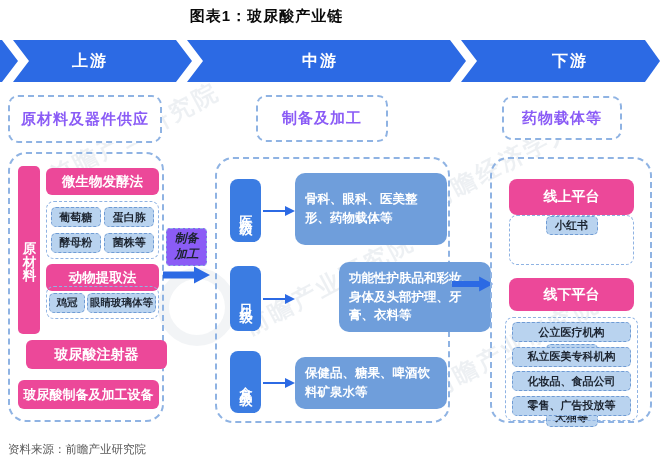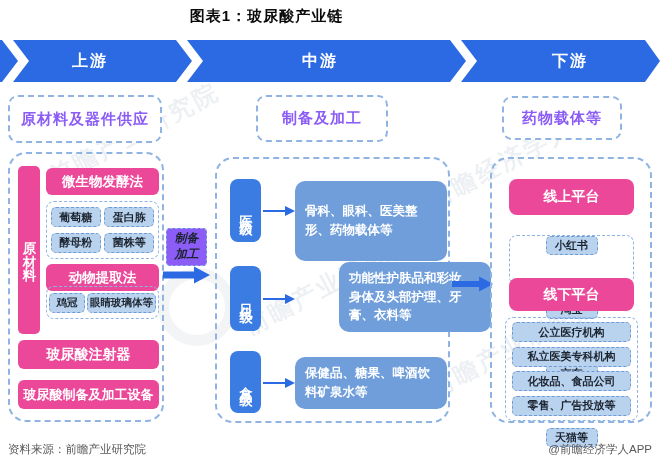--- a/index.html
+++ b/index.html
@@ -42,21 +42,21 @@
   
   .raw-bar   { left:8px;  top:12px;  width:22px;  height:168px; border-radius:5px;
                font-size:13.5px; letter-spacing:13px; }
   .ferm-lab  { left:36px; top:14px;  width:113px; height:27px; font-size:13.5px; }
   .ferm-box  { left:36px; top:47px;  width:113px; height:58px; }
   .ferm-box .chip { width:50px; height:20px; }
   .anim-lab  { left:36px; top:110px; width:113px; height:27px; font-size:13.5px; }
   .anim-box  { left:36px; top:132px; width:113px; height:33px; }
   .chip-s1 { width:36px; height:20px; font-size:10.5px; }
   .chip-s2 { width:69px; height:20px; font-size:10.5px; }
-  .injector  { left:8px;  top:186px; width:141px; height:29px; font-size:14px; }
+  .injector  { left:16px;  top:186px; width:141px; height:29px; font-size:14px; }
   .equip     { left:8px;  top:226px; width:141px; height:29px; font-size:13px; }
 
   
   .conn-box { position:absolute; left:166px; top:228px; width:41px; height:38px;
               border:1.5px dashed #8fb3e3; border-radius:4px; background:#8b5cf6;
               display:flex; flex-direction:column; align-items:center; justify-content:center;
               font-size:12px; font-weight:bold; color:#1c2430; line-height:1.3;font-style:italic; }
   .big-arrow { position:absolute; }
   .ba-1 { left:163px; top:266px; }
   .ba-2 { left:452px; top:276px; }
@@ -66,27 +66,27 @@
            color:#fff; font-weight:bold; font-size:13px; letter-spacing:4px;
            display:flex; align-items:center; justify-content:center; }
   .g1 { top:20px;  height:63px; }
   .g2 { top:107px; height:65px; }
   .g3 { top:192px; height:62px; }
   .rarrow { position:absolute; left:46px; }
   .ra1 { top:46px; } .ra2 { top:134px; } .ra3 { top:218px; }
   .mcontent { position:absolute; left:78px; width:152px; background:#6f9edb; border-radius:10px;
               color:#fff; font-weight:bold; font-size:12.5px; line-height:1.5;
               display:flex; align-items:center; padding:4px 10px; }
-  .mc1 { top:22px;  height:80px; }
+  .mc1 { top:14px;  height:72px; }
   .mc2 { top:103px; height:70px;margin-left:44px; }
   .mc3 { top:198px; height:52px; }
 
   
   .online-lab  { left:17px; top:20px;  width:125px; height:36px; border-radius:8px; font-size:14px; }
-  .online-box  { left:17px; top:76px;  width:125px; height:50px;gap:45px; }
+  .online-box  { left:17px; top:56px;  width:125px; height:50px;gap:45px; }
   .online-box .chip { width:52px; height:19px; }
   .offline-lab { left:17px; top:119px; width:125px; height:33px; border-radius:8px; font-size:14px; }
   .offline-box { left:13px; top:158px; width:133px; height:104px; flex-direction:column; }
   .offline-box .chip { width:119px; height:20px; }
 
   .footer-src    { position:absolute; left:8px;  top:442px; font-size:11.5px; color:#595959; }
   .footer-credit { position:absolute; right:8px; top:442px; font-size:11.5px; color:#595959; }
 
   .wm { position:absolute; color:#7e94ab; opacity:0.13; font-size:24px; font-weight:bold;
         transform:rotate(-28deg); white-space:nowrap; pointer-events:none; letter-spacing:3px; }
@@ -192,15 +192,14 @@
     <div class="bluebox offline-lab">线下平台</div>
     <div class="chipbox offline-box">
       <div class="chip">公立医疗机构</div>
       <div class="chip">私立医美专科机构</div>
       <div class="chip">化妆品、食品公司</div>
       <div class="chip">零售、广告投放等</div>
     </div>
   </div>
 
   <div class="footer-src">资料来源：前瞻产业研究院</div>
-  <div class="footer-credit">@前瞻经济学人APP</div>
 
 </div>
 
 </body></html>

